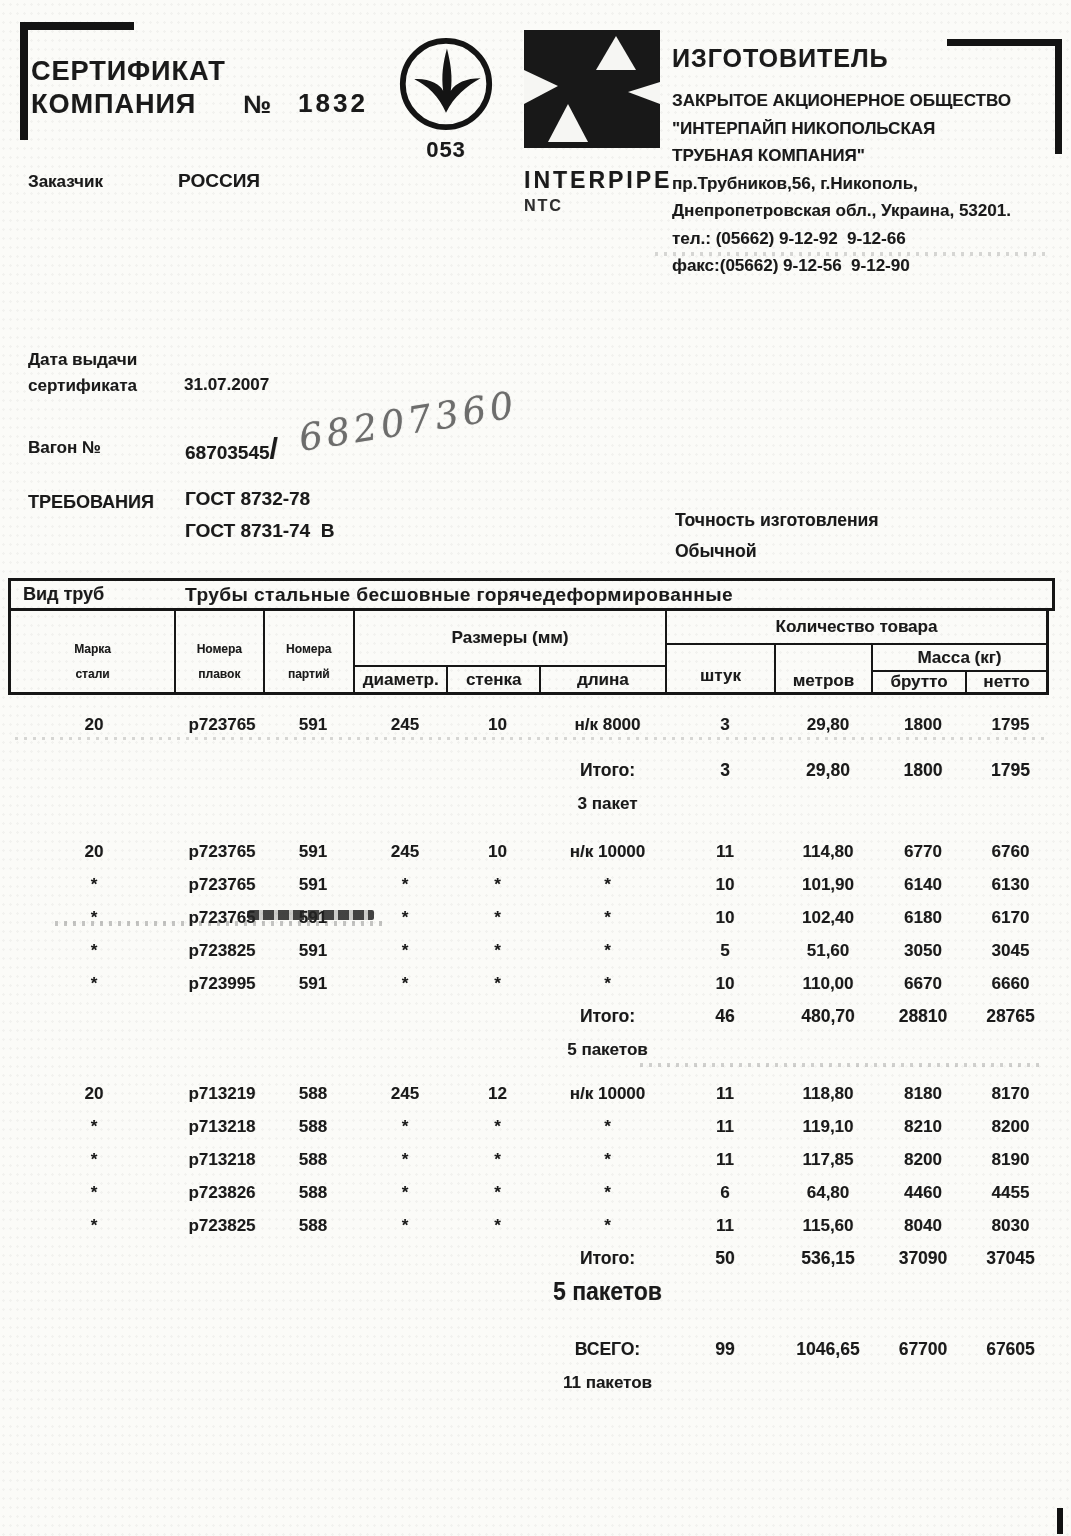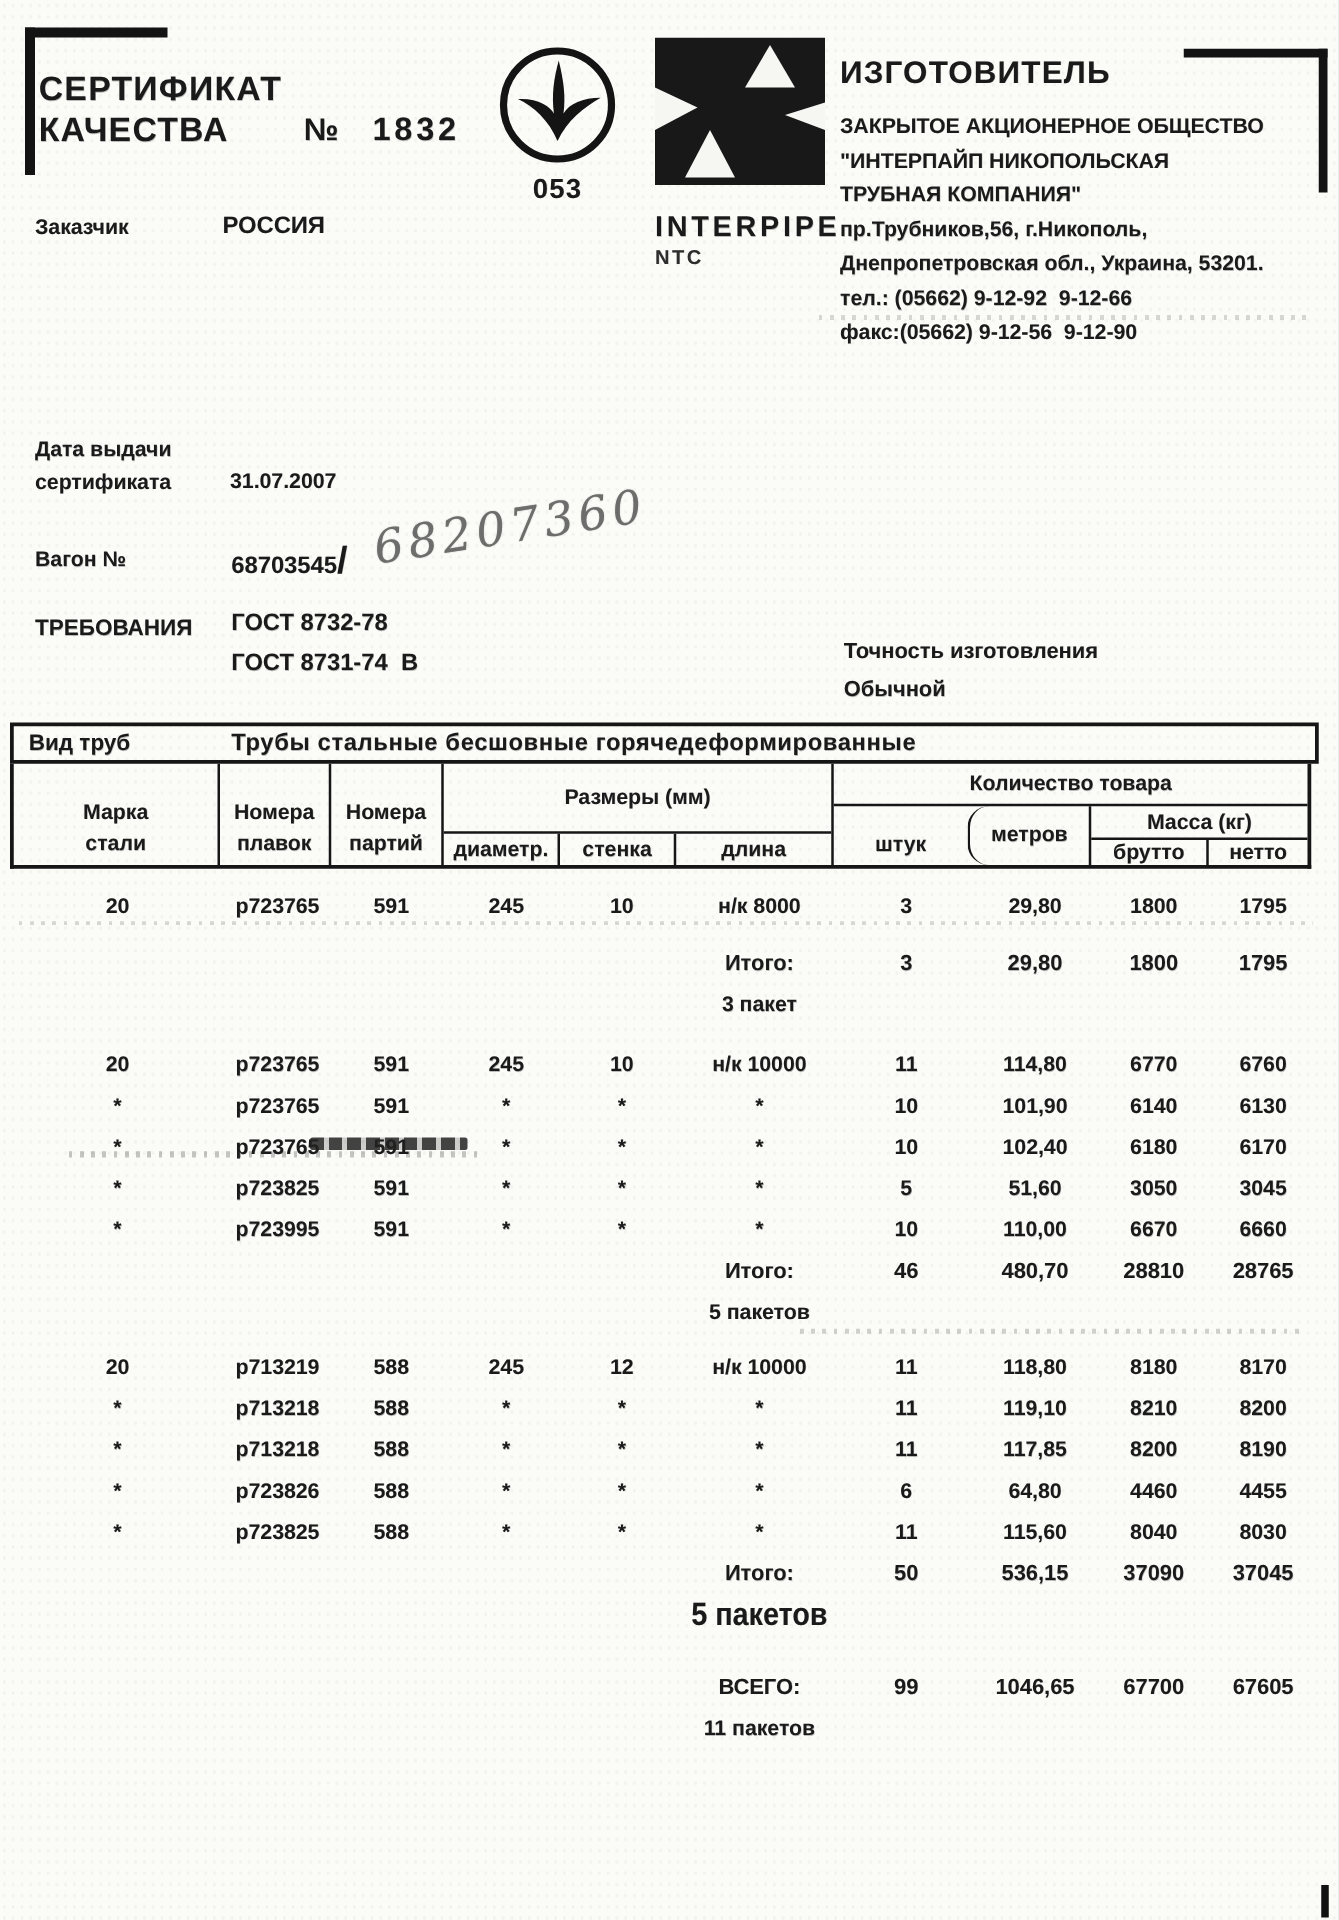--- a/index.html
+++ b/index.html
@@ -54,38 +54,38 @@
 
   
   .tbl { position:absolute; left:8px; top:578px; width:1047px; }
   .caption { height:33px; border:3px solid #161616; display:flex; align-items:center; box-sizing:border-box; }
   .caption-label { width:162px; padding-left:12px; font-size:18px; font-weight:bold; }
   .caption-value { font-size:19px; font-weight:bold; letter-spacing:0.5px; }
 
   .thead { display:flex; height:84px; border:3px solid #161616; border-top:none; box-sizing:content-box; width:1041px; }
   .thead, .thead * { box-sizing:border-box; }
   .hc { display:flex; flex-direction:column; justify-content:flex-end; align-items:center;
-    padding-bottom:5px; font-size:17px; font-weight:bold; line-height:25px; text-align:center; }
+    padding-bottom:5px; font-size:12px; font-weight:bold; line-height:25px; text-align:center; }
   .hc-steel { width:166px; }
   .hc-heats { width:90px;  border-left:2px solid #161616; }
   .hc-lots  { width:92px;  border-left:2px solid #161616; }
   .hgroup { display:flex; flex-direction:column; }
   .hg-sizes { width:312px; border-left:2px solid #161616; }
   .hg-qty   { width:381px; border-left:2px solid #161616; }
   .hg-label { display:flex; align-items:center; justify-content:center;
     font-size:17px; font-weight:bold; }
   .hg-sizes > .hg-label { height:54px; }
   .hg-qty   > .hg-label { height:44px; }
   .hg-row { display:flex; flex:1; border-top:2px solid #161616; }
   .hsub { display:flex; align-items:center; justify-content:center; font-size:17px; font-weight:bold; }
   .hs-diam { width:92px; }
   .hs-wall { width:93px; border-left:2px solid #161616; }
   .hs-len  { width:127px; border-left:2px solid #161616; }
   .hs-pcs  { width:108px; align-items:flex-end; padding-bottom:6px; }
-  .hs-met  { width:98px; border-left:2px solid #161616; align-items:flex-end; padding-bottom:14px;border-radius:17px; }
+  .hs-met  { width:98px; border-left:2px solid #161616; align-items:flex-end; padding-bottom:1px; }
   .hg-mass { width:175px; border-left:2px solid #161616; display:flex; flex-direction:column; }
   .hg-mass > .hg-label { height:25px; }
   .hs-gross { width:92px; flex:none; }
   .hs-net   { width:83px; border-left:2px solid #161616; }
 
   .tbody { margin-left:3px; width:1041px; }
   .trow { display:grid; grid-template-columns:166px 90px 92px 92px 93px 127px 108px 98px 92px 83px;
     height:33px; align-items:center; }
   .tcell { text-align:center; font-size:17px; font-weight:bold; white-space:pre; }
   .block { margin-top:13px; }
@@ -108,21 +108,21 @@
 </head>
 <body>
 
 <div class="page">
 
   <div class="corner-tl"></div>
   <div class="corner-tr"></div>
 
   <div class="title">
     <div>СЕРТИФИКАТ</div>
-    <div>КАЧЕСТВА</div>
+    <div>КОМПАНИЯ</div>
   </div>
   <div class="cert-no-label">№</div>
   <div class="cert-no">1832</div>
 
   <div class="stamp">
     <span>
       <svg width="96" height="96" viewBox="0 0 100 100">
         <circle cx="50" cy="50" r="45" fill="none" stroke="#141414" stroke-width="6"></circle>
         <path d="M50 80 C43 63 30 51 17 45 C33 44 44 51 47 57 C45 41 47 28 51 13 C55 29 57 43 55 57 C60 49 71 44 86 44 C72 52 58 63 50 80 Z" fill="#141414"></path>
       </svg>

